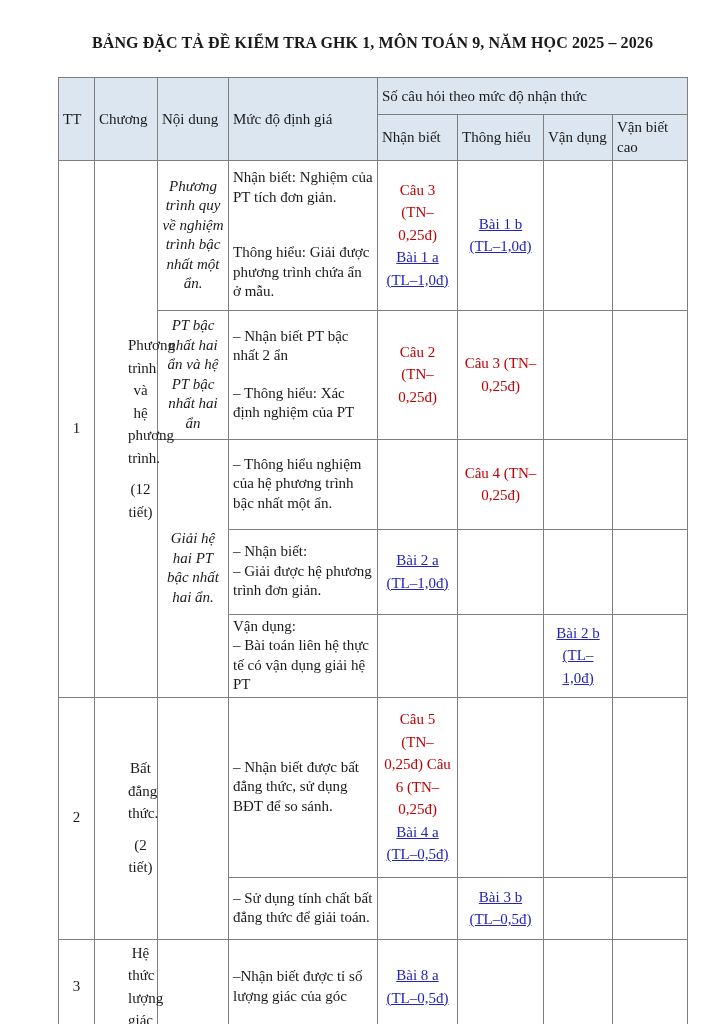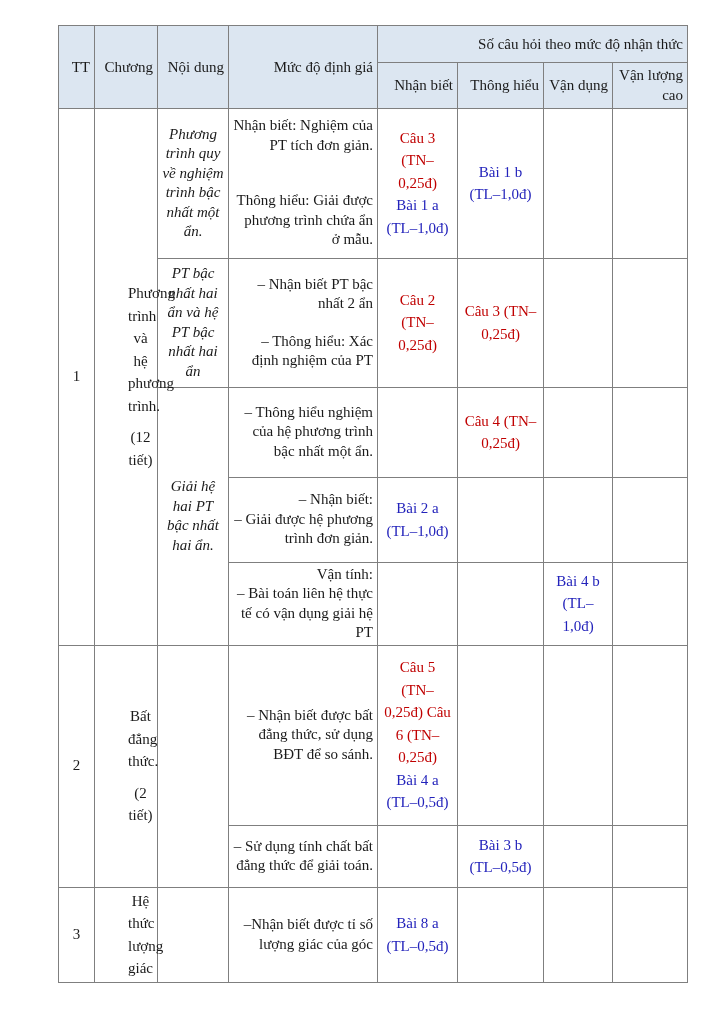--- a/index.html
+++ b/index.html
@@ -35,69 +35,70 @@
     width:629px;
   }
   table.spec th, table.spec td{
     border:1px solid var(--border);
     vertical-align:middle;
     padding:2px 4px;
   }
   thead th{
     background:var(--header_bg);
     font-weight:normal;
-    text-align:right;
+    text-align:left;
     line-height:1.35;
   }
   thead tr:nth-child(1){height:37px;}
   thead tr:nth-child(2){height:40px;}
   tbody tr:nth-child(1){height:150px;}
   tbody tr:nth-child(2){height:129px;}
   tbody tr:nth-child(3){height:90px;}
   tbody tr:nth-child(4){height:85px;padding-left:8px;}
   tbody tr:nth-child(5){height:74px;}
   tbody tr:nth-child(6){height:180px;}
   tbody tr:nth-child(7){height:62px;}
   tbody tr:nth-child(8){height:68px;}
 
   td{line-height:1.3;}
   td .para{line-height:1.3;min-height:0;}
   td .para.blank{height:18px;}
   td .entry{line-height:1.5;text-align:center;}
   .c-red{color:var(--red);}
-  .c-blue{color:var(--blue);}
+  .c-blue{color:var(--blue);text-decoration:underline;}
 
   td.col-tt{text-align:center;}
   td.col-chuong{text-align:center;line-height:1.5;padding:2px 5px;}
   td.col-chuong .para{line-height:1.5;margin-left:29px;}
   td.col-chuong .para + .para{margin-top:9px;}
   td.col-noidung{
     text-align:center;
     font-style:italic;
     padding:3px 5px;
   }
   td.col-mucdo{
     vertical-align:top;
-    text-align:right;
+    text-align:left;
     padding:4px 6px;
     margin-top:48px;
   }
   td.col-nb, td.col-th, td.col-vd, td.col-vdc{
     vertical-align:top;
     text-align:center;
     padding:3px 4px;
   }
   td.v-middle{vertical-align:middle;}
   td.v-bottom{vertical-align:bottom;padding-bottom:7px;}
 </style>
 </head>
 <body>
 
 <div class="page">
 
+  <div class="doc-title">BẢNG ĐẶC TẢ ĐỀ KIỂM TRA GHK 1, MÔN TOÁN 9, NĂM HỌC 2025 – 2026</div>
 
   <table class="spec">
     <colgroup>
       <col style="width:36px">
       <col style="width:63px">
       <col style="width:71px">
       <col style="width:149px">
       <col style="width:80px">
       <col style="width:86px">
       <col style="width:69px">
@@ -108,21 +109,21 @@
         <th rowspan="2">TT</th>
         <th rowspan="2">Chương</th>
         <th rowspan="2">Nội dung</th>
         <th rowspan="2">Mức độ định giá</th>
         <th colspan="4">Số câu hỏi theo mức độ nhận thức</th>
       </tr>
       <tr>
         <th>Nhận biết</th>
         <th>Thông hiểu</th>
         <th>Vận dụng</th>
-        <th>Vận lượng cao</th>
+        <th>Vận biết cao</th>
       </tr>
     </thead>
     <tbody>
         <tr>
           <td class="col-tt" rowspan="5">
             <div class="para">1</div>
           </td>
           <td class="col-chuong" rowspan="5">
             <div class="para">Phương trình và hệ phương trình.</div>
             <div class="para">(12 tiết)</div>
@@ -185,27 +186,27 @@
           </td>
           <td class="col-nb">
             <div class="entry c-blue">Bài 2 a (TL–1,0đ)</div>
           </td>
           <td class="col-th"></td>
           <td class="col-vd"></td>
           <td class="col-vdc"></td>
         </tr>
         <tr>
           <td class="col-mucdo">
-            <div class="para">Vận tính:</div>
+            <div class="para">Vận dụng:</div>
             <div class="para">– Bài toán liên hệ thực tế có vận dụng giải hệ PT</div>
           </td>
           <td class="col-nb"></td>
           <td class="col-th"></td>
           <td class="col-vd">
-            <div class="entry c-blue">Bài 4 b (TL–1,0đ)</div>
+            <div class="entry c-blue">Bài 2 b (TL–1,0đ)</div>
           </td>
           <td class="col-vdc"></td>
         </tr>
         <tr>
           <td class="col-tt" rowspan="2">
             <div class="para">2</div>
           </td>
           <td class="col-chuong" rowspan="2">
             <div class="para">Bất đẳng thức.</div>
             <div class="para">(2 tiết)</div>

